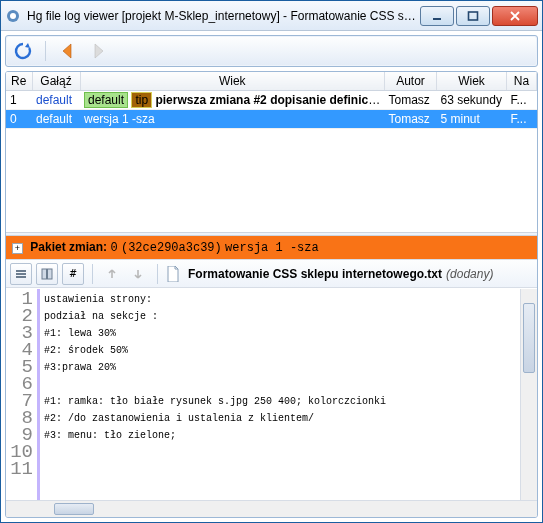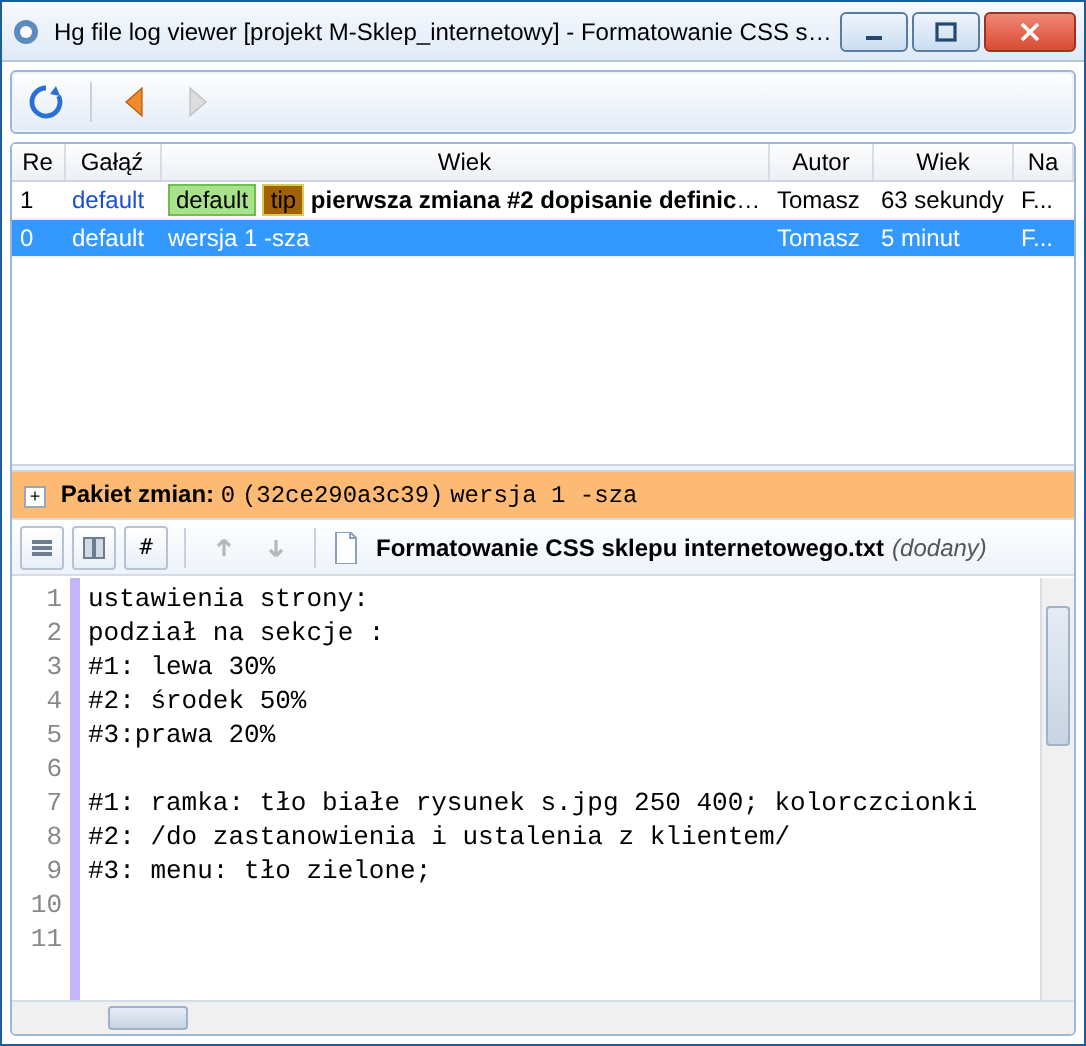--- a/index.html
+++ b/index.html
@@ -20,32 +20,32 @@
   table.grid { width:100%; border-collapse:collapse; table-layout:fixed; }
   table.grid th { background:linear-gradient(#fdfdfd,#ecf0f5); border-right:1px solid #d7dde6; border-bottom:1px solid #cdd5e0; font-weight:400; text-align:center; padding:2px 4px; font-size:12px; color:#000; white-space:nowrap; overflow:hidden; }
   table.grid td { padding:2px 4px; border-bottom:1px solid #f0f0f0; font-size:12px; white-space:nowrap; overflow:hidden; text-overflow:ellipsis; }
   .row-selected td { background:#3399ff; color:#fff; }
   .branch-link { color:#1a4fcf; }
   .row-selected .branch-link { color:#fff; }
   .badge-default { background:#a8e28c; border:1px solid #6fbf4c; padding:0 3px; }
   .badge-tip { background:#a16207; border:1px solid #d6cc54; padding:0 3px; }
   .grid-area { height:160px; overflow:auto; background:#fff; }
   .splitter-h { height:4px; background:#eef3fa; border-top:1px solid #cdd5e0; border-bottom:1px solid #cdd5e0; cursor:row-resize; }
-  .changeset-bar { padding:4px 6px; border-bottom:1px solid #d7dde6; background:#fdba74; font-size:12px; }
+  .changeset-bar { padding:4px 6px; border-bottom:1px solid #d7dde6; background:#f97316; font-size:12px; }
   .changeset-bar .expand { border:1px solid #9aa7b5; width:11px; height:11px; display:inline-flex; align-items:center; justify-content:center; font-size:9px; line-height:9px; margin-right:4px; background:#fff; }
   .changeset-bar b { font-weight:700; }
   .mono { font-family:"Consolas","Courier New",monospace; }
   .lower-toolbar { height:28px; display:flex; align-items:center; gap:4px; padding:2px 4px; border-bottom:1px solid #d7dde6; background:linear-gradient(#fdfefe,#eef3fa);}
   .mini { width:22px; height:22px; border:1px solid #b5c3d4; border-radius:2px; display:flex; align-items:center; justify-content:center; background:linear-gradient(#fff,#e9eff7); font-size:11px; font-family:"Consolas",monospace; }
   .mini.flat { border:1px solid transparent; background:transparent; }
   .filelabel { font-weight:700; }
   .filestatus { font-style:italic; color:#555; }
   .diff-area { flex:1; display:flex; overflow:hidden; border-top:1px solid #fff; position:relative; }
-  .gutter { width:34px; background:#fff; color:#888; text-align:right; font-family:"Consolas","Courier New",monospace; font-size:13px; padding:2px 4px 6px 2px; border-right:5px solid #c4b5fd; line-height:17px; }
-  .code { flex:1; overflow:auto; font-family:"Consolas","Courier New",monospace; font-size:13px; padding:2px 4px; line-height:17px; white-space:pre; }
+  .gutter { width:34px; background:#fff; color:#888; text-align:right; font-family:"Consolas","Courier New",monospace; font-size:19px; padding:2px 4px 6px 2px; border-right:3px solid #c4b5fd; line-height:17px; }
+  .code { flex:1; overflow:auto; font-family:"Consolas","Courier New",monospace; font-size:10px; padding:2px 4px; line-height:17px; white-space:pre; }
   .vscroll { width:17px; background:#f0f0f0; border-left:1px solid #d7dde6; position:relative;}
   .vscroll .thumb { position:absolute; left:2px; right:2px; top:14px; height:70px; background:linear-gradient(#e6ecf4,#c8d4e4); border:1px solid #9db2cb; border-radius:2px;}
   .hscroll { height:17px; background:#f0f0f0; border-top:1px solid #d7dde6; position:relative; display:flex;}
   .hscroll .sp { width:34px; }
   .hscroll .track { flex:1; position:relative; }
   .hscroll .thumb { position:absolute; top:2px; bottom:2px; left:14px; width:40px; background:linear-gradient(#e6ecf4,#c8d4e4); border:1px solid #9db2cb; border-radius:2px;}
   .hscroll .corner{ width:17px; }
   .ico-file { width:14px; height:16px; display:inline-block; vertical-align:middle; margin-right:4px;}
 </style>
 </head>

